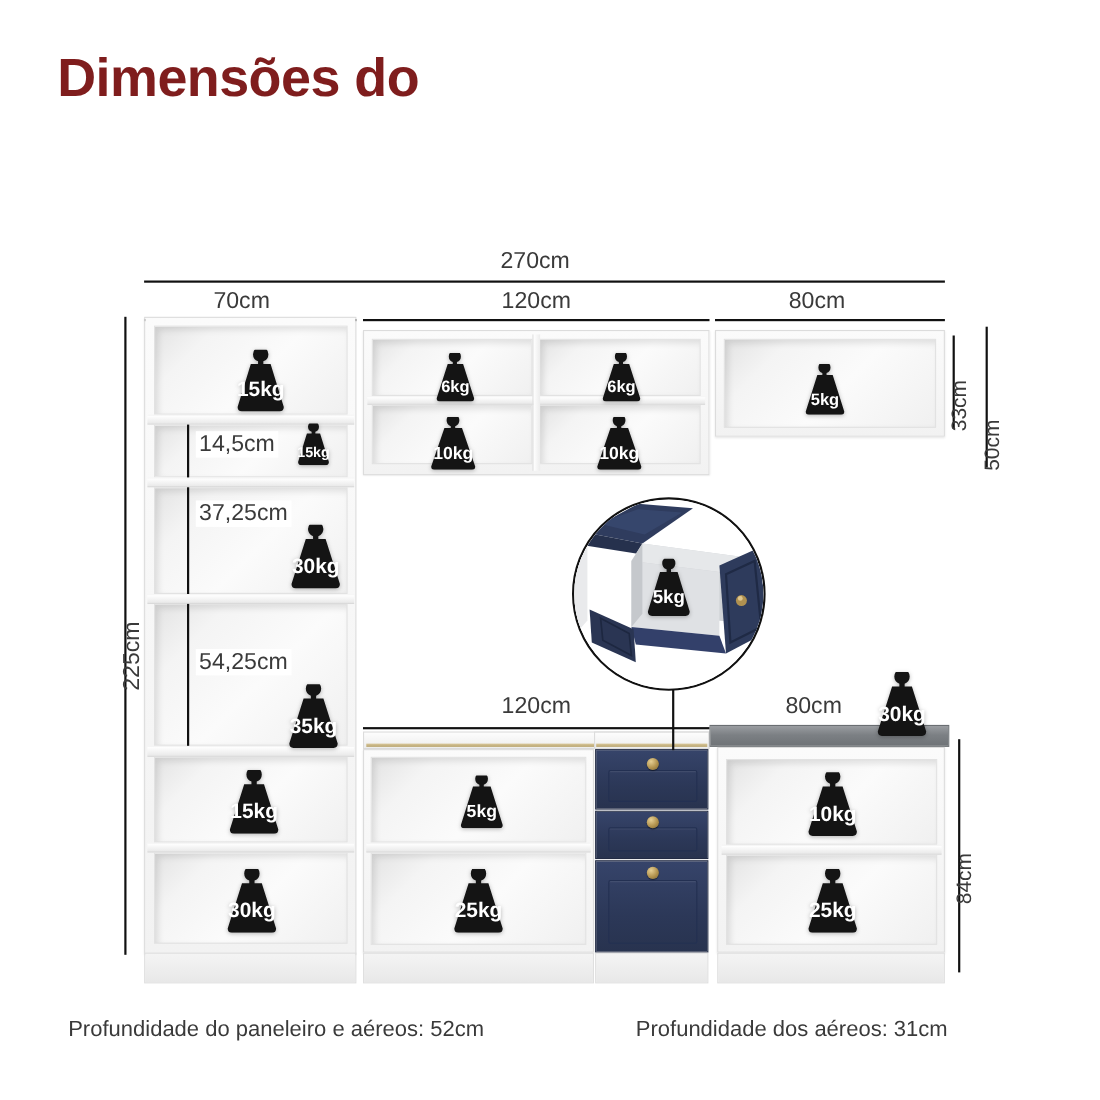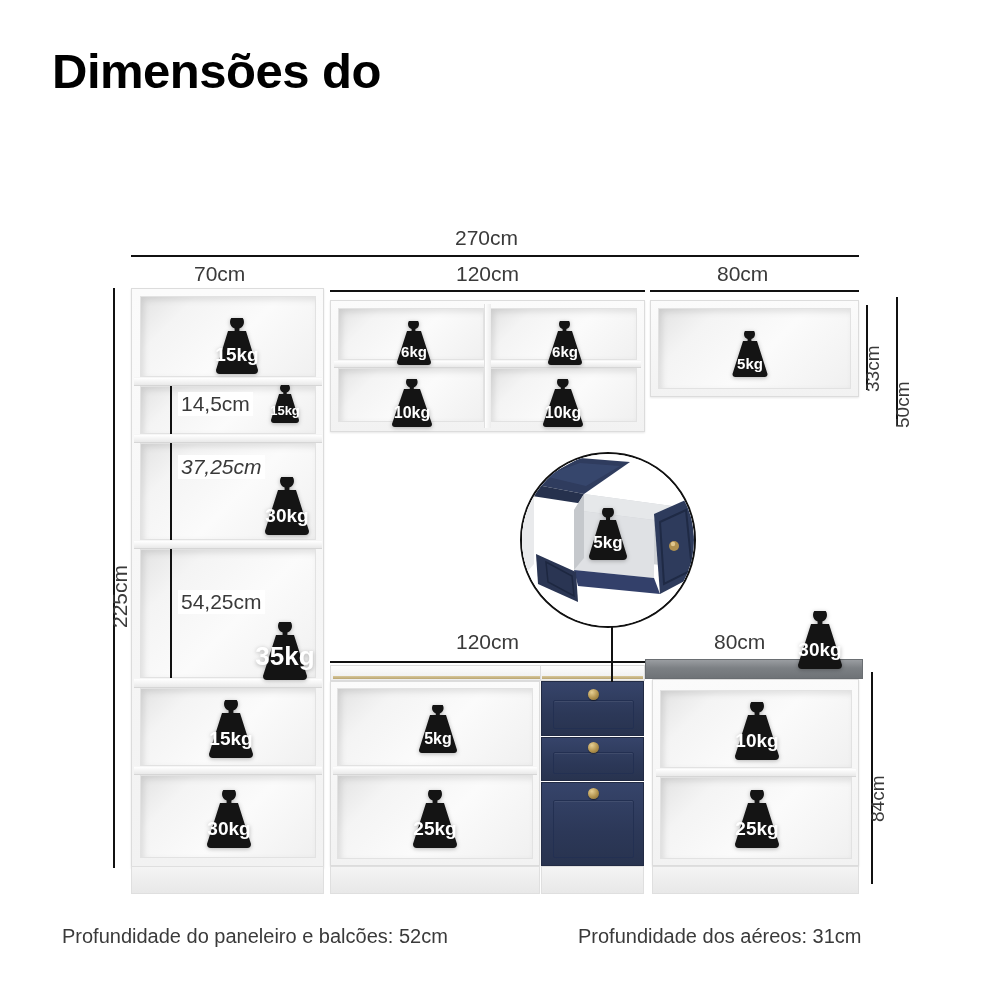--- a/index.html
+++ b/index.html
@@ -9,21 +9,21 @@
     font-family: "Liberation Sans", sans-serif;
     color: #3a3a3a;
     overflow: hidden;
     position: relative;
   }
 
   
   #title-block { position: absolute; left: 52px; top: 44px; width: 520px; }
   #title-block .line {
     font-size: 49px; font-weight: bold; line-height: 1.14;
-    color: #000000; letter-spacing: -0.5px;
+    color: #7f1d1d; letter-spacing: -0.5px;
   }
 
   
   #diagram { position: absolute; left: 0; top: 0; width: 1000px; height: 1000px; }
 
   
   .dimline { position: absolute; background: #111; }
   .dimline.h { height: 2px; }
   .dimline.v { width: 2px; }
   .dimlabel {
@@ -169,21 +169,21 @@
     <div class="shelf" style="left:134px; top:766px; width:188px; height:9px;"></div>
     <div class="cavity" style="left:140px; top:775px; width:176px; height:83px;"></div>
 
     <div class="plinth" style="left:131px; top:866px; width:193px; height:28px;"></div>
   </div>
 
   <div class="dimline v" style="left:170px; top:386px; height:48px;"></div>
   <div class="dimlabel" style="left:178px; top:392px; background:#fff; padding:0 3px;">14,5cm</div>
 
   <div class="dimline v" style="left:170px; top:443px; height:97px;"></div>
-  <div class="dimlabel" style="left:178px; top:455px; background:#fff; padding:0 3px;font-style:italic;">37,25cm</div>
+  <div class="dimlabel" style="left:178px; top:455px; background:#fff; padding:0 3px;">37,25cm</div>
 
   <div class="dimline v" style="left:170px; top:549px; height:129px;"></div>
   <div class="dimlabel" style="left:178px; top:590px; background:#fff; padding:0 3px;">54,25cm</div>
 
   <div class="unit">
     <div class="carcass" style="left:330px; top:300px; width:315px; height:132px;"></div>
     <div class="cavity" style="left:338px; top:308px; width:146px; height:52px;"></div>
     <div class="cavity" style="left:490px; top:308px; width:147px; height:52px;"></div>
     <div class="shelf" style="left:334px; top:360px; width:307px; height:8px;"></div>
     <div class="cavity" style="left:338px; top:368px; width:146px; height:54px;"></div>
@@ -312,21 +312,21 @@
                M26 13 l18 0 l13 41 a4 4 0 0 1 -3.8 4 l-36.4 0 a4 4 0 0 1 -3.8 -4 z" fill="#141414"></path>
     </svg>
     <span class="wlabel" style="bottom:8px; font-size:19px;">30kg</span>
   </div>
 
   <div class="weight" style="left:250px; top:622px; width:70px; height:58px;">
     <svg viewBox="0 0 70 58">
       <path d="M28 4 a7 7 0 0 1 14 0 a7 7 0 0 1 -4.6 6.5 l0 2.5 l-4.8 0 l0 -2.5 a7 7 0 0 1 -4.6 -6.5 z
                M26 13 l18 0 l13 41 a4 4 0 0 1 -3.8 4 l-36.4 0 a4 4 0 0 1 -3.8 -4 z" fill="#141414"></path>
     </svg>
-    <span class="wlabel" style="bottom:8px; font-size:26px;">35kg</span>
+    <span class="wlabel" style="bottom:8px; font-size:19px;">35kg</span>
   </div>
 
   <div class="weight" style="left:196px; top:700px; width:70px; height:58px;">
     <svg viewBox="0 0 70 58">
       <path d="M28 4 a7 7 0 0 1 14 0 a7 7 0 0 1 -4.6 6.5 l0 2.5 l-4.8 0 l0 -2.5 a7 7 0 0 1 -4.6 -6.5 z
                M26 13 l18 0 l13 41 a4 4 0 0 1 -3.8 4 l-36.4 0 a4 4 0 0 1 -3.8 -4 z" fill="#141414"></path>
     </svg>
     <span class="wlabel" style="bottom:8px; font-size:19px;">15kg</span>
   </div>
 
@@ -413,14 +413,14 @@
   <div class="weight" style="left:722px; top:790px; width:70px; height:58px;">
     <svg viewBox="0 0 70 58">
       <path d="M28 4 a7 7 0 0 1 14 0 a7 7 0 0 1 -4.6 6.5 l0 2.5 l-4.8 0 l0 -2.5 a7 7 0 0 1 -4.6 -6.5 z
                M26 13 l18 0 l13 41 a4 4 0 0 1 -3.8 4 l-36.4 0 a4 4 0 0 1 -3.8 -4 z" fill="#141414"></path>
     </svg>
     <span class="wlabel" style="bottom:8px; font-size:19px;">25kg</span>
   </div>
 
 </div>
 
-<div class="caption" style="left:62px; top:925px;">Profundidade do paneleiro e balcões: 52cm</div>
+<div class="caption" style="left:62px; top:925px;">Profundidade do paneleiro e aéreos: 52cm</div>
 <div class="caption" style="left:578px; top:925px;">Profundidade dos aéreos: 31cm</div>
 
 </body></html>

